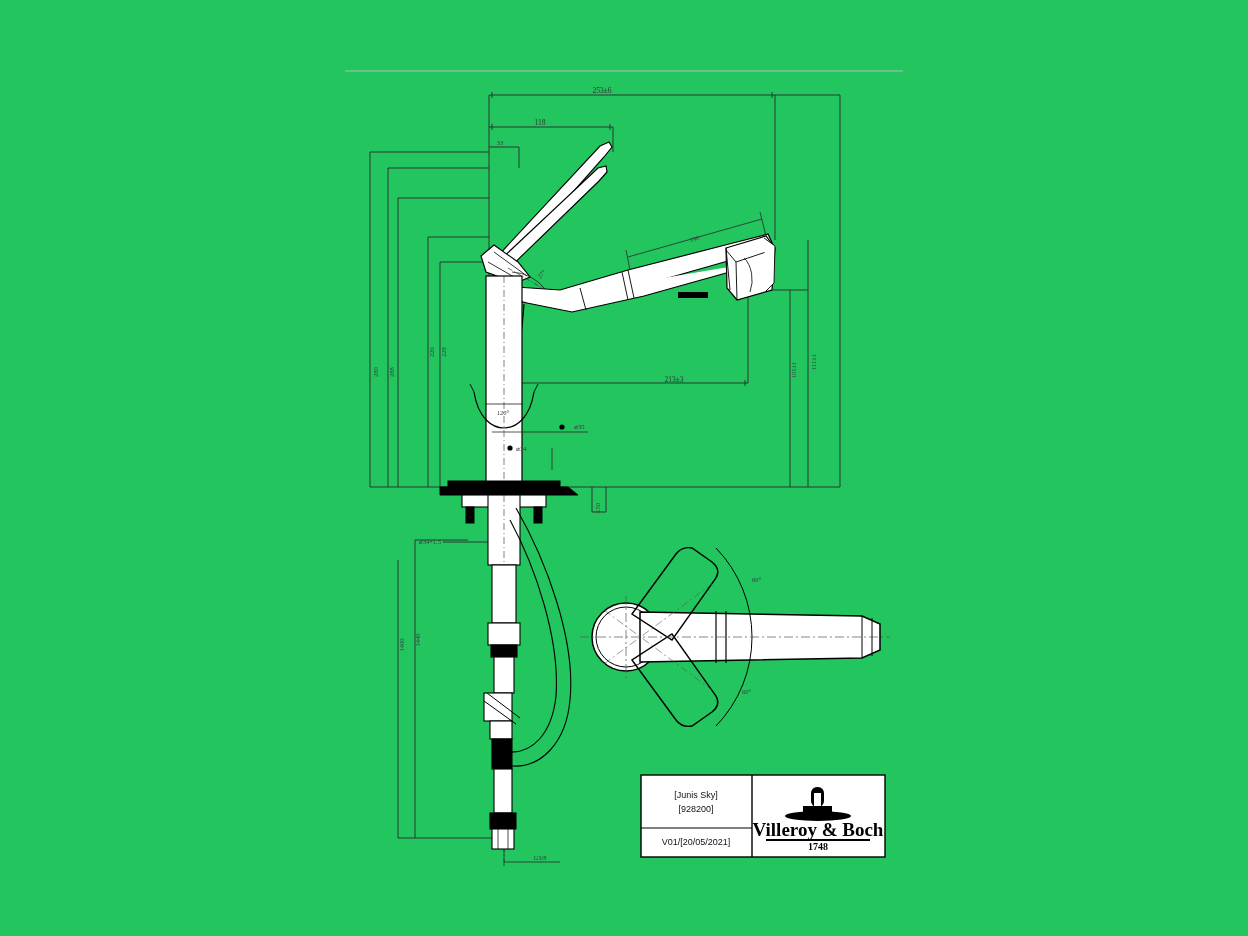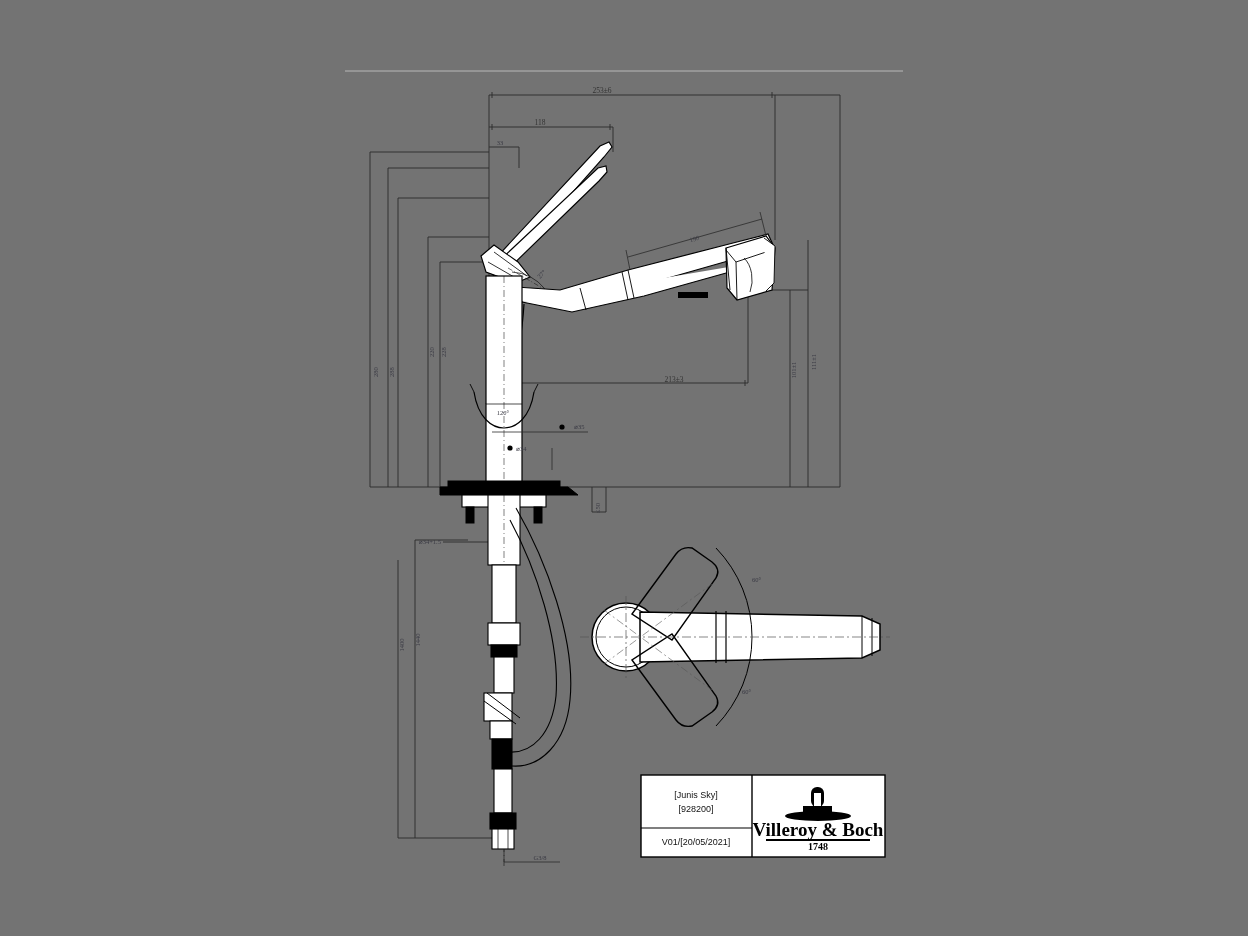--- a/index.html
+++ b/index.html
@@ -1,17 +1,17 @@
 <!DOCTYPE html>
 <html><head>
 <meta charset="utf-8">
 <style>
   html,body{margin:0;padding:0;background:#ffffff;}
   body{width:1248px;height:936px;font-family:"Liberation Sans",sans-serif;overflow:hidden;}
-  #sheet{position:relative;width:1248px;height:936px;background:#737373;}
+  #sheet{position:relative;width:1248px;height:936px;background:#22c55e;}
   svg{display:block;}
   .dimtxt{font-family:"Liberation Serif",serif;font-size:7.5px;fill:#333;}
   .dimtxt-sm{font-family:"Liberation Serif",serif;font-size:6.5px;fill:#3a3a44;}
   .tb-txt{font-family:"Liberation Sans",sans-serif;font-size:9px;fill:#111;}
   .brand{font-family:"Liberation Serif",serif;font-weight:bold;fill:#000;}
 </style>
 </head>
 <body>
 
 <div id="sheet">

